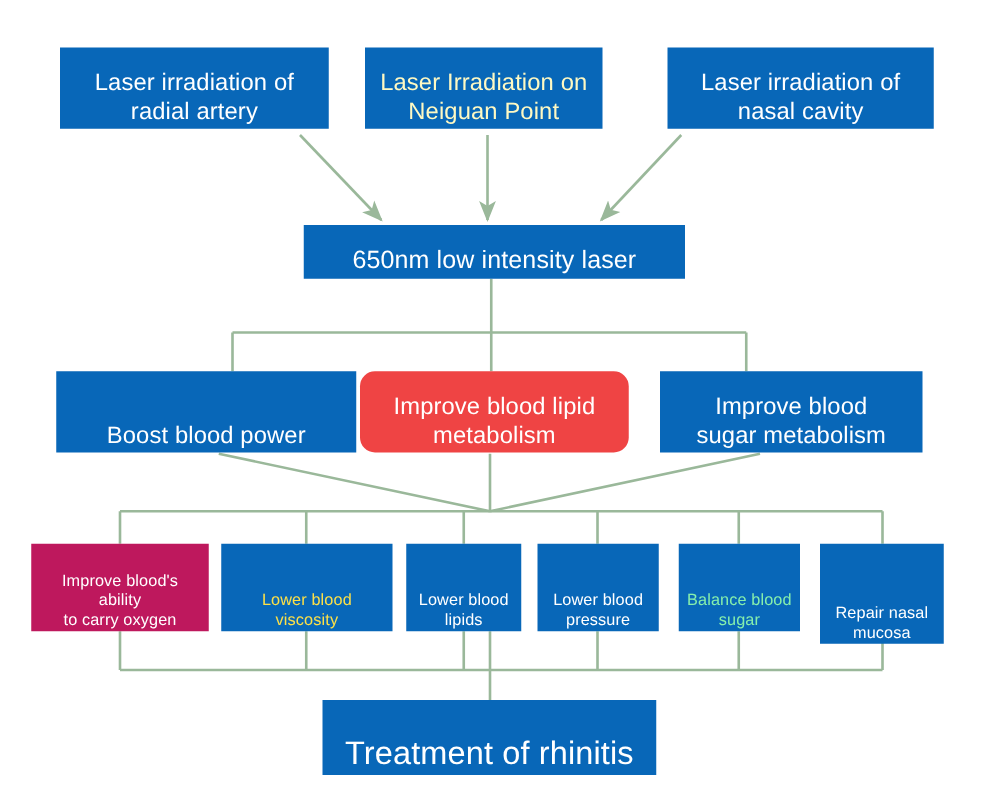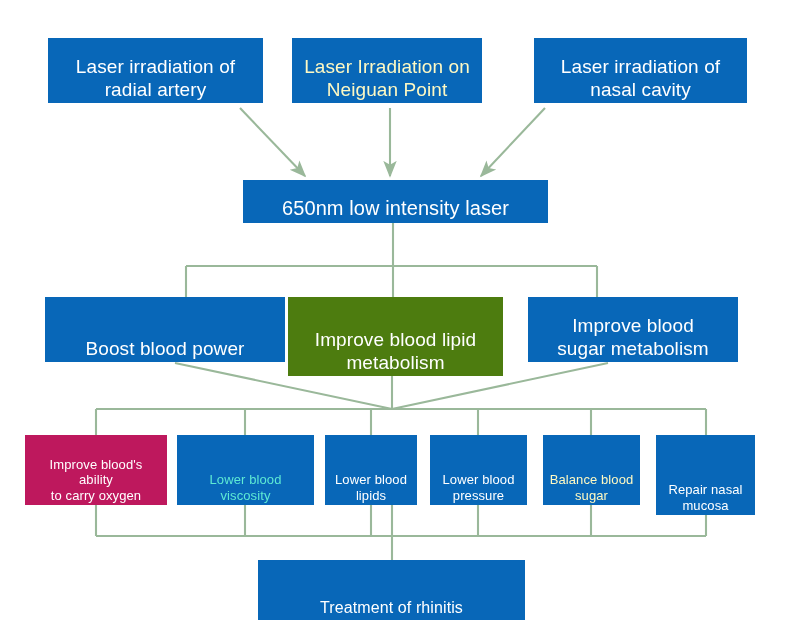--- a/index.html
+++ b/index.html
@@ -42,21 +42,21 @@
   }
   .node-label {
     display: block;
     width: 100%;
     white-space: pre-line;
   }
   .tier-source   { font-size: 19px; }
   .tier-device   { font-size: 20px; }
   .tier-effect   { font-size: 19px; }
   .tier-outcome  { font-size: 13px; }
-  .tier-result   { font-size: 16px; }
+  .tier-result   { font-size: 26px; }
 </style>
 </head>
 <body>
 
 <div id="diagram-root" style="background: rgb(255, 255, 255);">
 
   <svg id="connector-layer" viewBox="0 0 800 637" width="800" height="637" xmlns="http://www.w3.org/2000/svg">
     <defs>
       <marker id="arrowhead" markerWidth="9" markerHeight="9" refX="7.2" refY="3.6" orient="auto" markerUnits="strokeWidth">
         <path d="M0,0.4 L8,3.6 L0,6.8 L1.9,3.6 Z" fill="#9ab89a"></path>
@@ -110,45 +110,45 @@
 nasal cavity</span>
   </div>
 
   <div class="node tier-device" style="left: 243px; top: 180px; width: 305px; height: 43px; background: rgb(8, 103, 184); color: rgb(255, 255, 255);">
     <span class="node-label">650nm low intensity laser</span>
   </div>
 
   <div class="node tier-effect" style="left: 45px; top: 297px; width: 240px; height: 65px; background: rgb(8, 103, 184); color: rgb(255, 255, 255);">
     <span class="node-label">Boost blood power</span>
   </div>
-  <div class="node tier-effect" style="left: 288px; top: 297px; width: 215px; height: 79px; background: #4d7c0f; color: rgb(255, 255, 255);">
+  <div class="node tier-effect" style="left: 288px; top: 297px; width: 215px; height: 65px; background: #ef4444; color: rgb(255, 255, 255); border-radius: 12px;">
     <span class="node-label">Improve blood lipid
 metabolism</span>
   </div>
   <div class="node tier-effect" style="left: 528px; top: 297px; width: 210px; height: 65px; background: rgb(8, 103, 184); color: rgb(255, 255, 255);">
     <span class="node-label">Improve blood
 sugar metabolism</span>
   </div>
 
   <div class="node tier-outcome" style="left: 25px; top: 435px; width: 142px; height: 70px; background: #be185d; color: rgb(255, 255, 255);">
     <span class="node-label">Improve blood's ability
 to carry oxygen</span>
   </div>
-  <div class="node tier-outcome" style="left: 177px; top: 435px; width: 137px; height: 70px; background: rgb(8, 103, 184); color: #5eead4;">
+  <div class="node tier-outcome" style="left: 177px; top: 435px; width: 137px; height: 70px; background: rgb(8, 103, 184); color: #fde047;">
     <span class="node-label">Lower blood viscosity</span>
   </div>
   <div class="node tier-outcome" style="left: 325px; top: 435px; width: 92px; height: 70px; background: rgb(8, 103, 184); color: rgb(255, 255, 255);">
     <span class="node-label">Lower blood
 lipids</span>
   </div>
   <div class="node tier-outcome" style="left: 430px; top: 435px; width: 97px; height: 70px; background: rgb(8, 103, 184); color: rgb(255, 255, 255);">
     <span class="node-label">Lower blood
 pressure</span>
   </div>
-  <div class="node tier-outcome" style="left: 543px; top: 435px; width: 97px; height: 70px; background: rgb(8, 103, 184); color: #fef9c3;">
+  <div class="node tier-outcome" style="left: 543px; top: 435px; width: 97px; height: 70px; background: rgb(8, 103, 184); color: #86efac;">
     <span class="node-label">Balance blood
 sugar</span>
   </div>
   <div class="node tier-outcome" style="left: 656px; top: 435px; width: 99px; height: 80px; background: rgb(8, 103, 184); color: rgb(255, 255, 255);">
     <span class="node-label">Repair nasal
 mucosa</span>
   </div>
 
   <div class="node tier-result" style="left: 258px; top: 560px; width: 267px; height: 60px; background: rgb(8, 103, 184); color: rgb(255, 255, 255);">
     <span class="node-label">Treatment of rhinitis</span>

